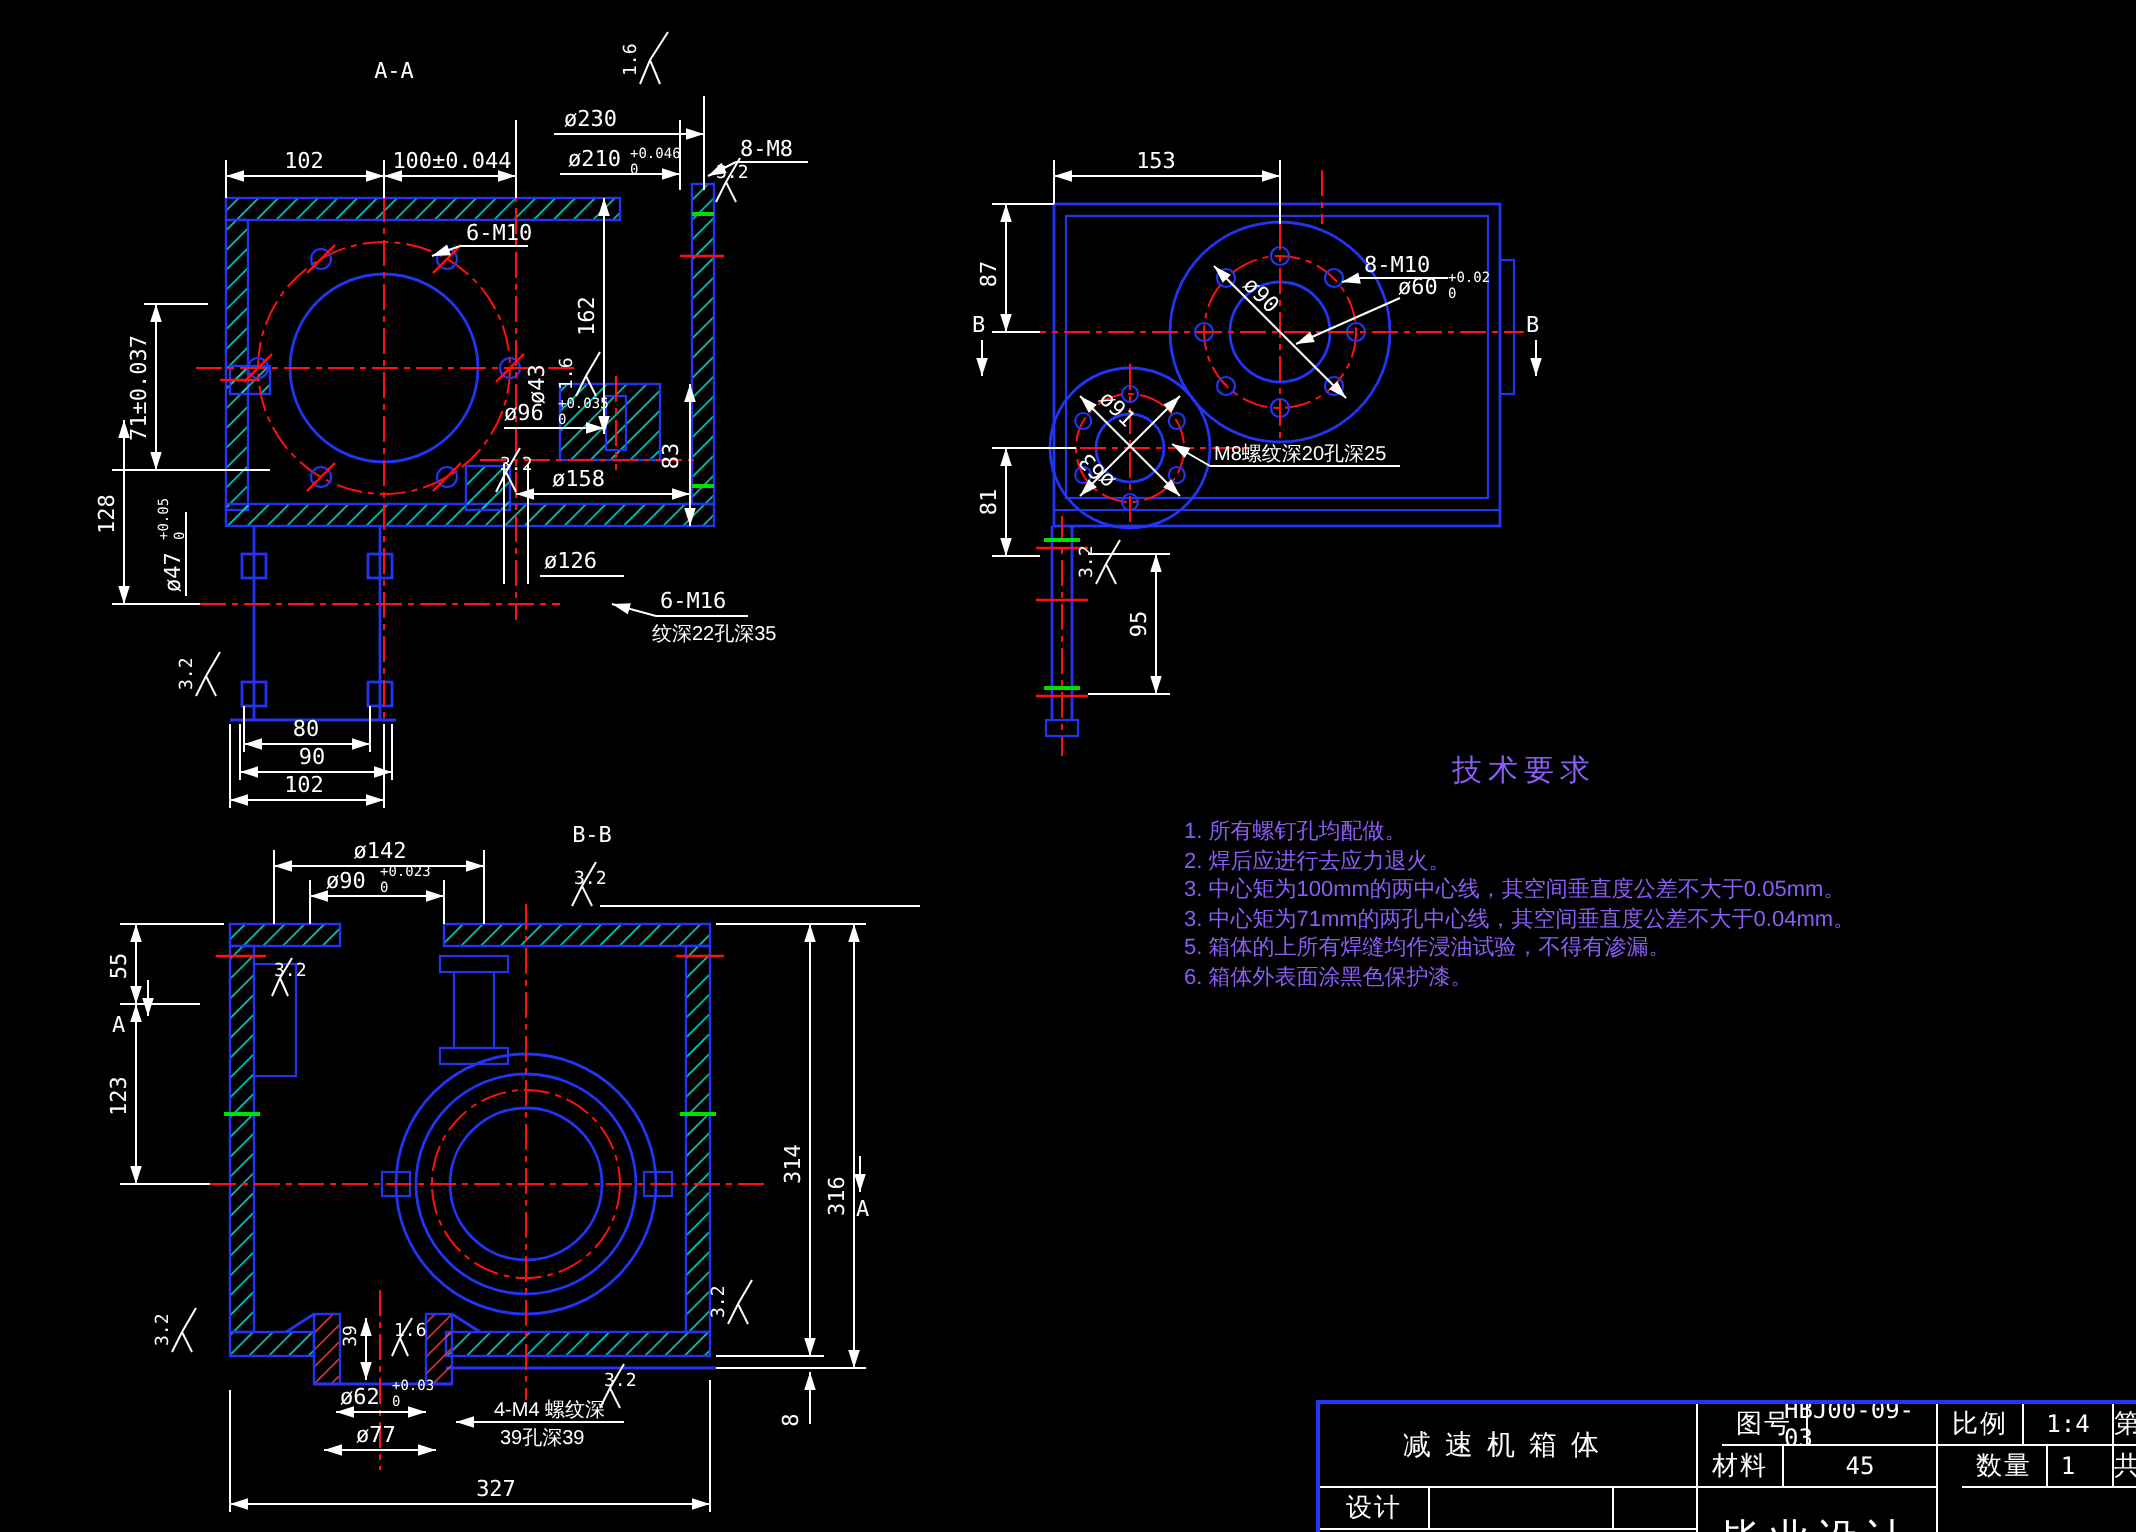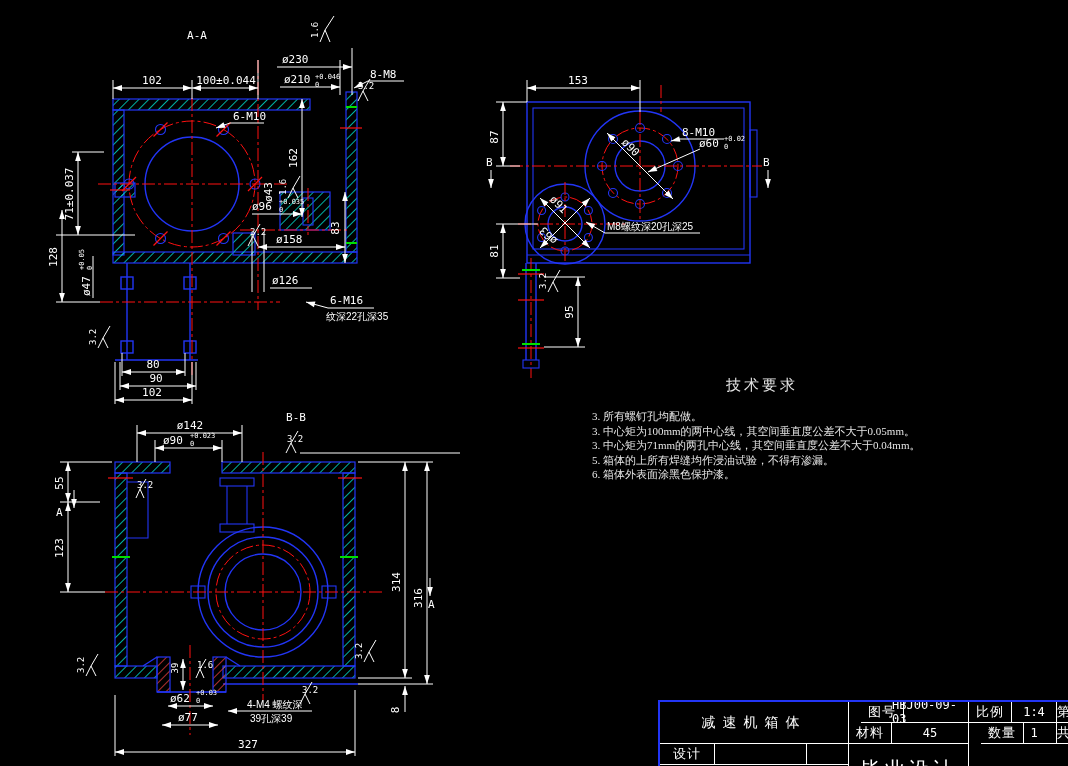--- a/index.html
+++ b/index.html
@@ -13,21 +13,21 @@
   .rs{stroke:#ff1111;stroke-width:1.2;fill:none;}
   .g{stroke:#00e000;stroke-width:2;fill:none;}
   .w{stroke:#fff;stroke-width:1;fill:none;}
   .dim{stroke:#fff;stroke-width:1;fill:none;marker-start:url(#ar);marker-end:url(#ar);}
   .ld{stroke:#fff;stroke-width:1;fill:none;marker-end:url(#ar);}
   text{fill:#fff;font-family:"DejaVu Sans Mono",monospace;font-size:11px;}
   text.ts{font-size:9px;}
   text.tt{font-size:7px;}
   text.cjk{font-family:"Liberation Sans",sans-serif;font-size:10px;}
   
-  #techreq{position:absolute;left:592px;top:376px;width:340px;color:#e5e5e5;font-family:Liberation Serif, serif;}
+  #techreq{position:absolute;left:592px;top:376px;width:340px;color:#8b5cf6;font-family:Liberation Sans, sans-serif;}
   #techreq .tr-title{text-align:center;font-size:15px;letter-spacing:3px;margin-bottom:14px;}
   #techreq .tr-item{font-size:11px;line-height:14.5px;white-space:nowrap;}
   #tblock{position:absolute;left:658px;top:700px;width:410px;height:66px;border-top:2px solid #2235f5;border-left:2px solid #2235f5;color:#fff;font-family:"Liberation Sans",sans-serif;}
   .cell{position:absolute;box-sizing:border-box;border-right:1px solid #fff;border-bottom:1px solid #fff;display:flex;align-items:center;justify-content:center;overflow:hidden;}
   .lbl{font-size:13px;letter-spacing:1px;}
   .val{font-size:12px;font-family:"DejaVu Sans Mono",monospace;}
   #pname{font-size:14px;letter-spacing:7px;}
   #proj{font-size:20px;letter-spacing:4px;align-items:flex-start;padding-top:12px;}
 </style>
 </head>
@@ -440,21 +440,22 @@
           <path class="w" d="M0,0 L5,-10 L12,-22"></path>
           <path class="w" d="M5,-10 L10,0"></path>
         <text class="ts" transform="rotate(-90)" x="3" y="-2">3.2</text>
         </g>
     </g>
   </g>
 </svg>
 
 <div id="techreq">
   <div class="tr-title">技术要求</div>
-  <div class="tr-item">3.  所有螺钉孔均配做。</div>
+  <div class="tr-item">1.  所有螺钉孔均配做。</div>
+  <div class="tr-item">2.  焊后应进行去应力退火。</div>
   <div class="tr-item">3.  中心矩为100mm的两中心线，其空间垂直度公差不大于0.05mm。</div>
   <div class="tr-item">3.  中心矩为71mm的两孔中心线，其空间垂直度公差不大于0.04mm。</div>
   <div class="tr-item">5.  箱体的上所有焊缝均作浸油试验，不得有渗漏。</div>
   <div class="tr-item">6.  箱体外表面涂黑色保护漆。</div>
 </div>
 
 <div id="tblock">
   <div class="cell" style="left:0;top:0;width:189px;height:42px;">
     <span id="pname">减速机箱体</span>
   </div>

